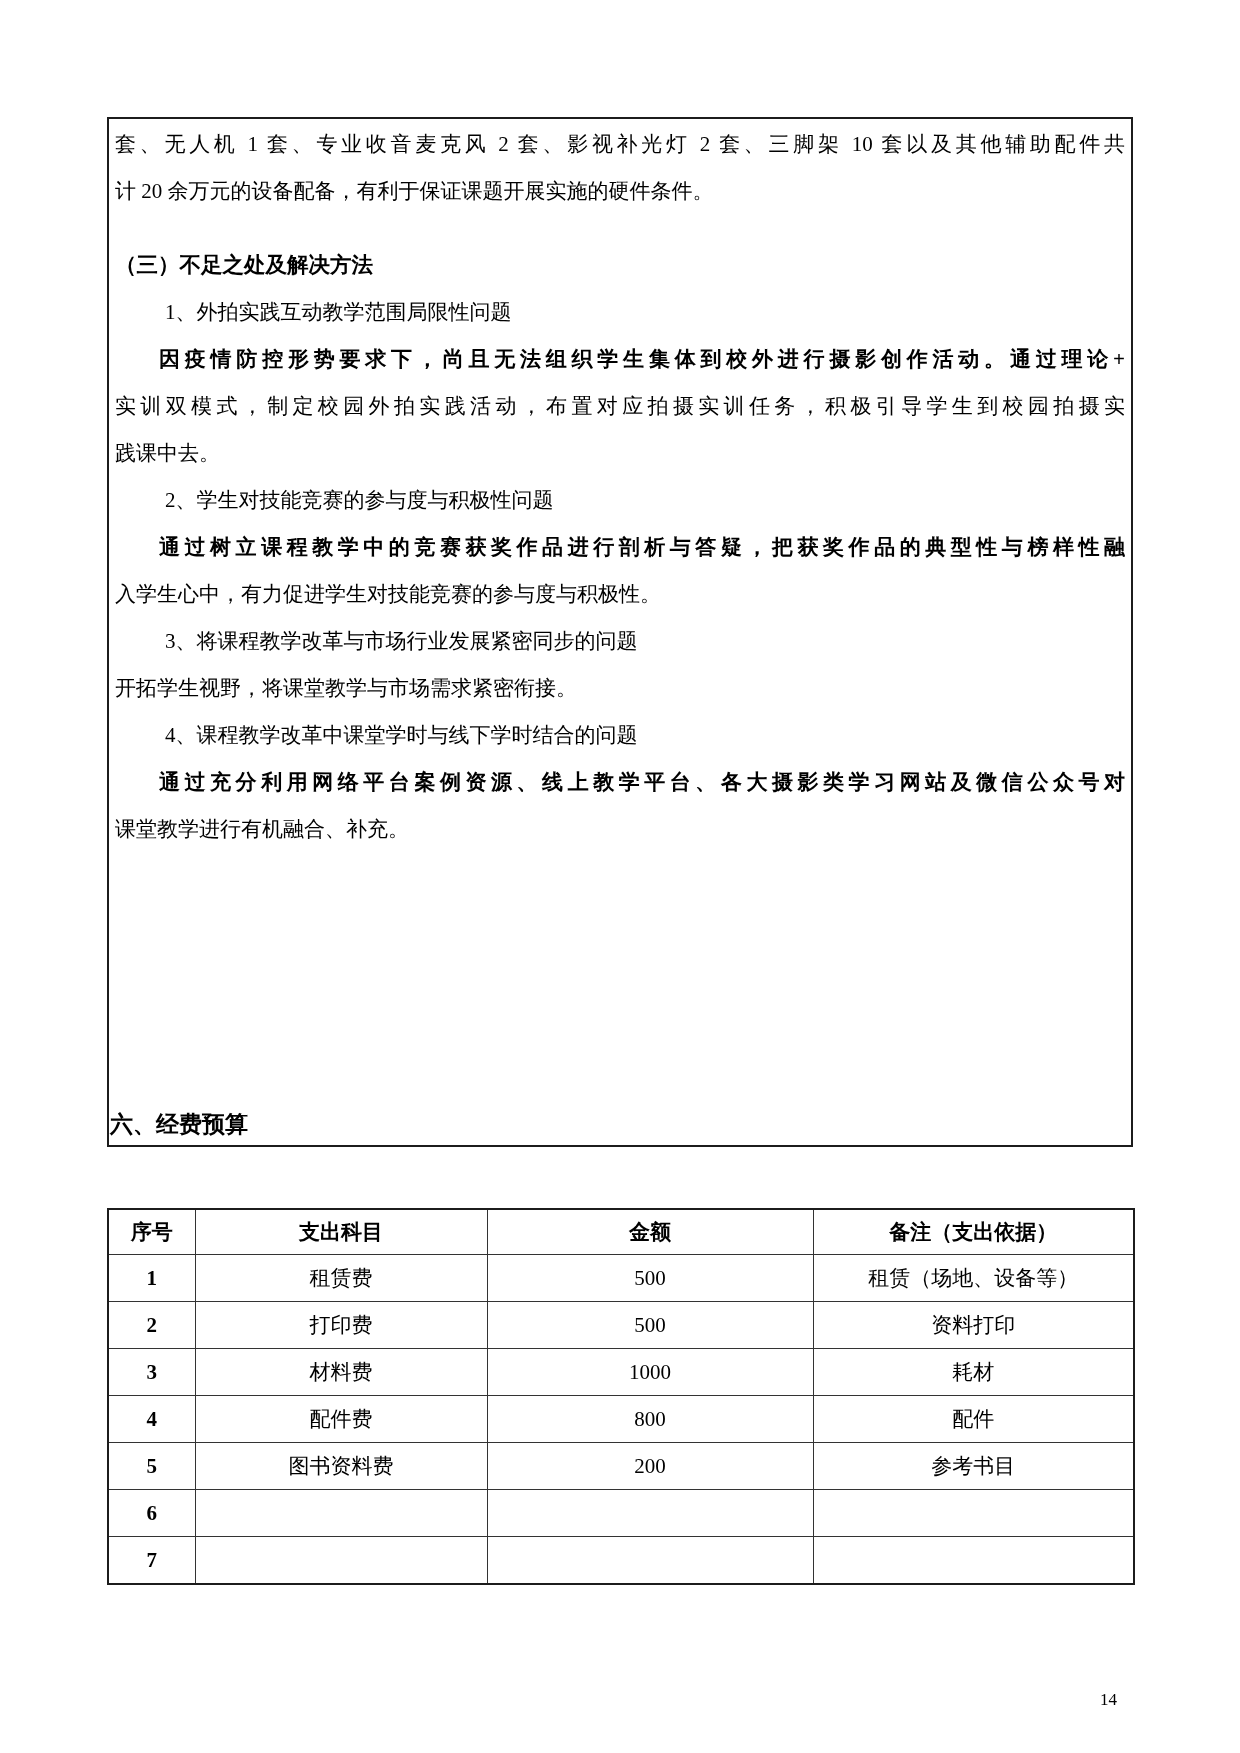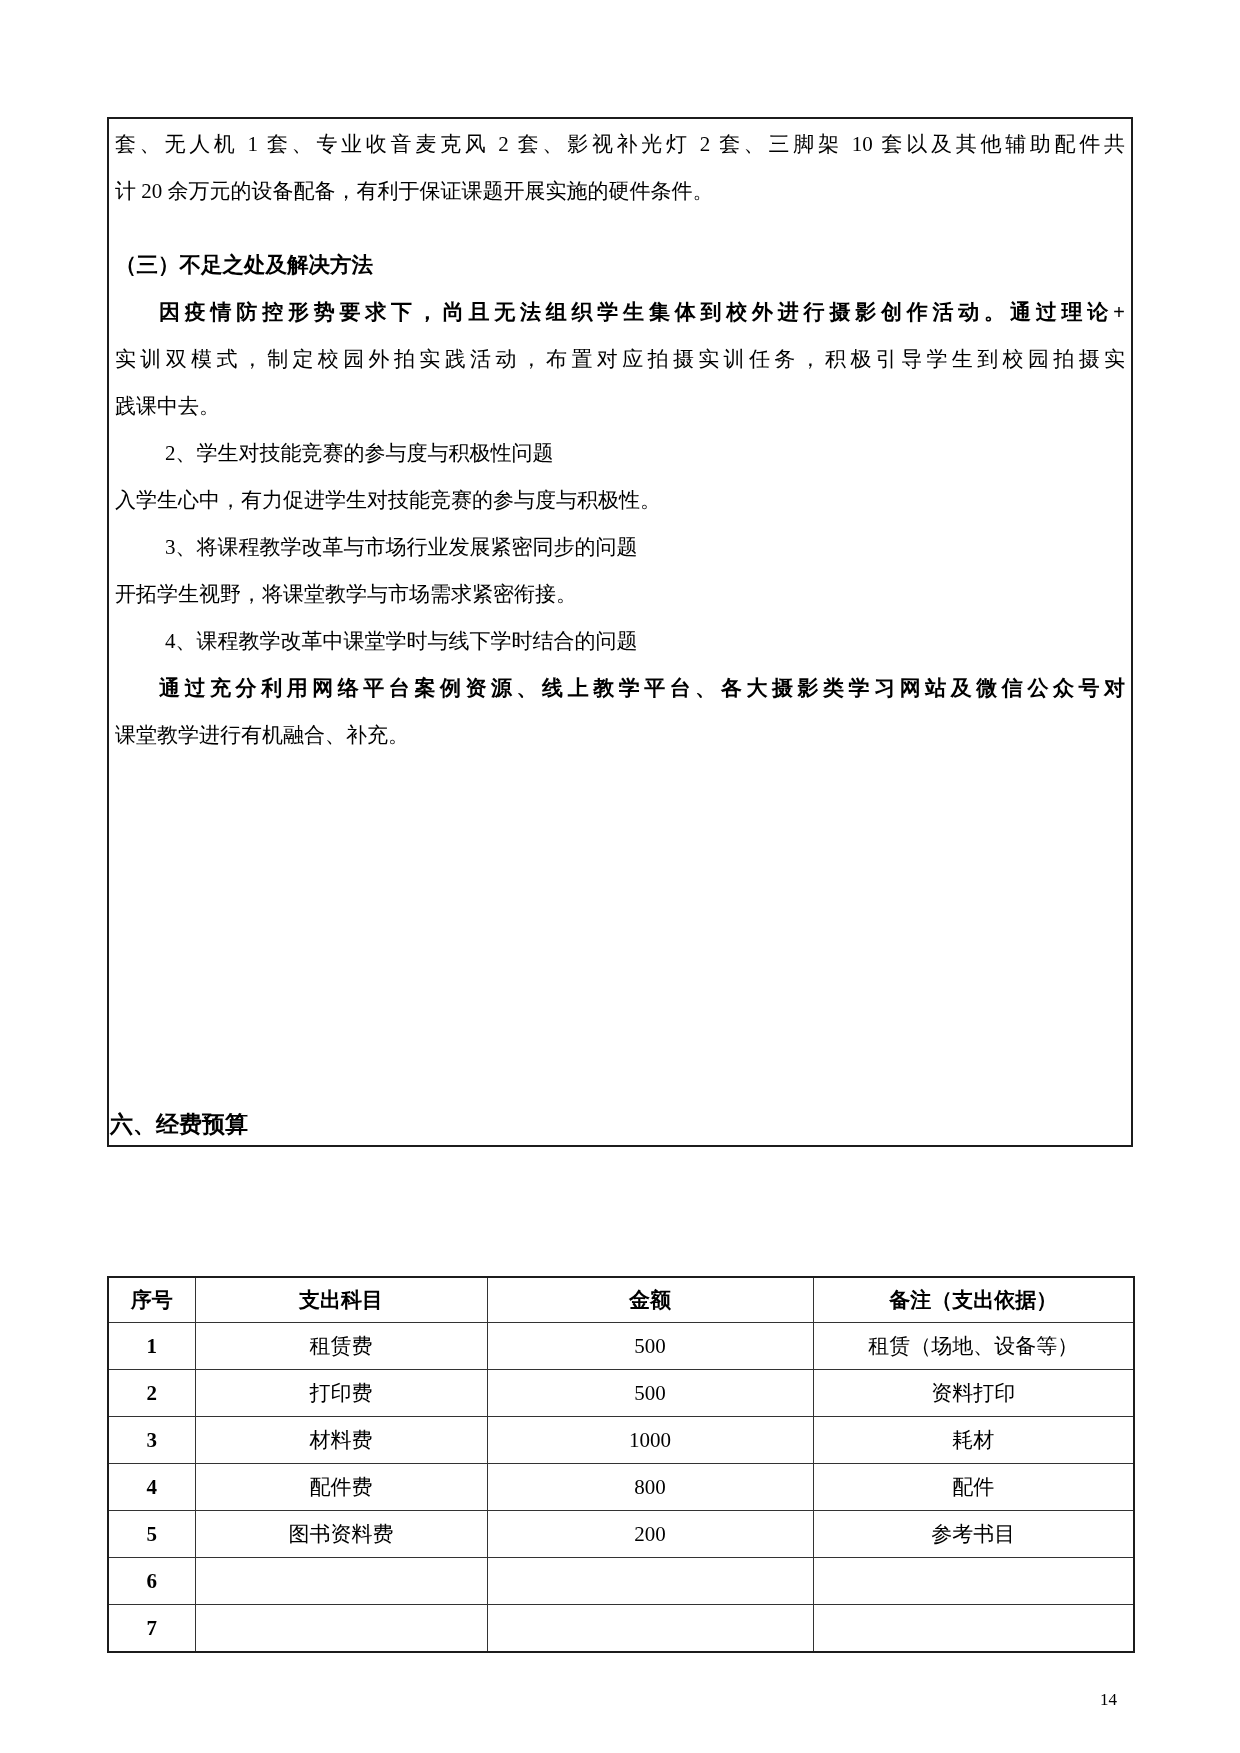--- a/index.html
+++ b/index.html
@@ -50,21 +50,21 @@
     font-family: "Liberation Sans", "DejaVu Sans", sans-serif;
     font-weight: bold;
     font-size: 23px;
     line-height: 32px;
     margin: 0;
   }
 
   
   table.budget {
     position: absolute;
-    left: 107px; top: 1276px;
+    left: 107px; top: 1208px;
     width: 1026px;
     border-collapse: collapse;
     table-layout: fixed;
     border: 2px solid #1c1c1c;
   }
   table.budget th, table.budget td {
     border: 1px solid #333;
     text-align: center;
     vertical-align: middle;
     padding: 0 4px;
@@ -89,24 +89,26 @@
 </style>
 </head>
 <body>
 
 <div class="page">
 
   <div class="content-box">
       <div class="line cont j">套、无人机 1 套、专业收音麦克风 2 套、影视补光灯 2 套、三脚架 10 套以及其他辅助配件共</div>
       <div class="line cont">计 20 余万元的设备配备，有利于保证课题开展实施的硬件条件。</div>
       <div class="line heading">（三）不足之处及解决方法</div>
+      <div class="line sub">1、外拍实践互动教学范围局限性问题</div>
       <div class="line first j">因疫情防控形势要求下，尚且无法组织学生集体到校外进行摄影创作活动。通过理论+</div>
       <div class="line cont j">实训双模式，制定校园外拍实践活动，布置对应拍摄实训任务，积极引导学生到校园拍摄实</div>
       <div class="line cont">践课中去。</div>
       <div class="line sub">2、学生对技能竞赛的参与度与积极性问题</div>
+      <div class="line first j">通过树立课程教学中的竞赛获奖作品进行剖析与答疑，把获奖作品的典型性与榜样性融</div>
       <div class="line cont">入学生心中，有力促进学生对技能竞赛的参与度与积极性。</div>
       <div class="line sub">3、将课程教学改革与市场行业发展紧密同步的问题</div>
       <div class="line cont">开拓学生视野，将课堂教学与市场需求紧密衔接。</div>
       <div class="line sub">4、课程教学改革中课堂学时与线下学时结合的问题</div>
       <div class="line first j">通过充分利用网络平台案例资源、线上教学平台、各大摄影类学习网站及微信公众号对</div>
       <div class="line cont">课堂教学进行有机融合、补充。</div>
     </div>
 
   <h2 class="section-title">六、经费预算</h2>
 

